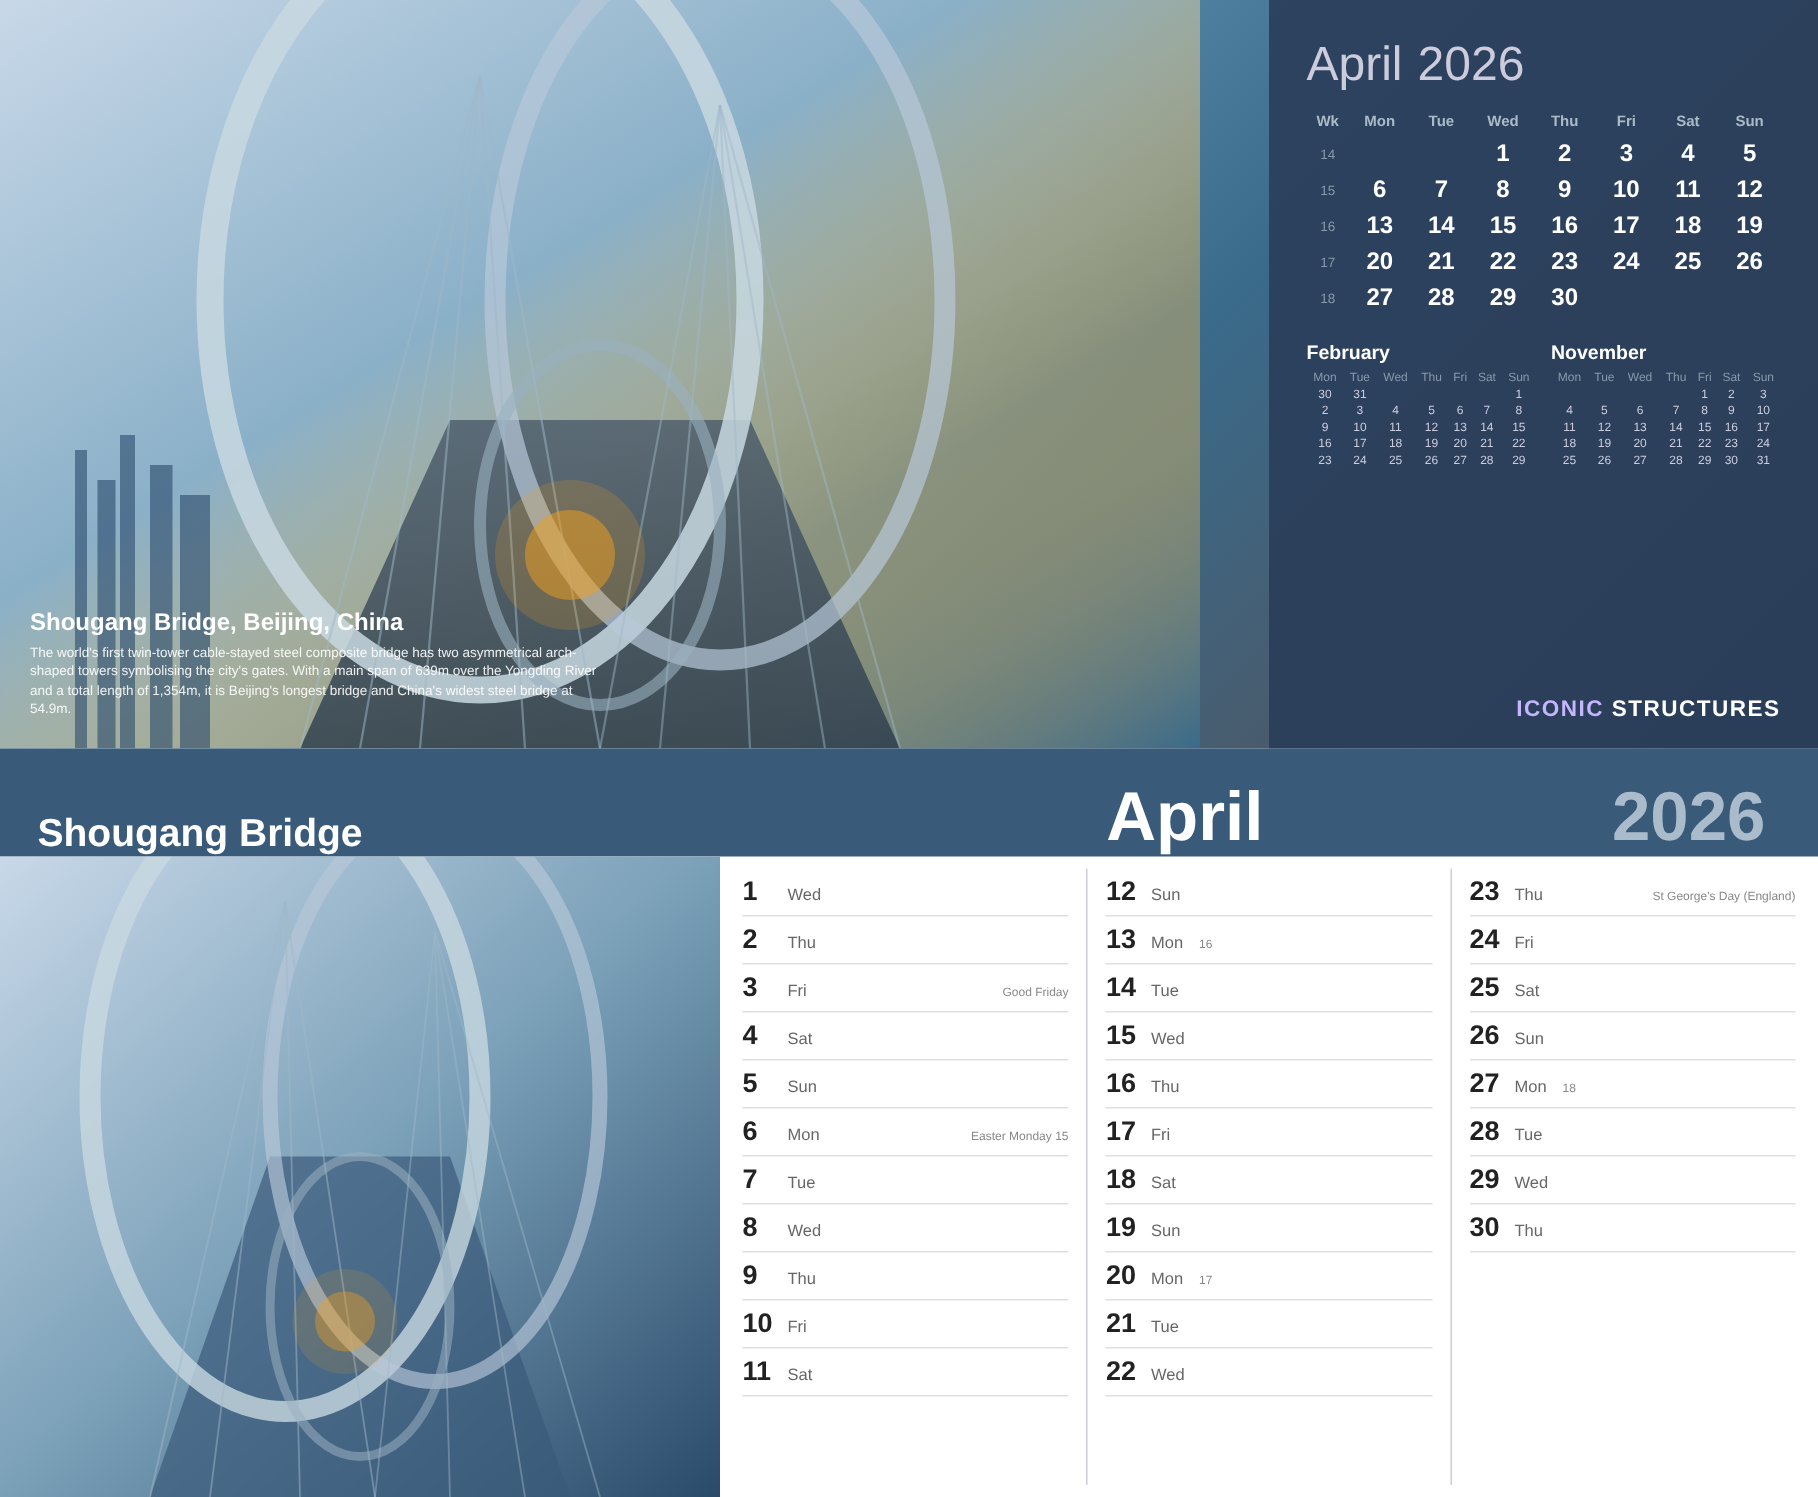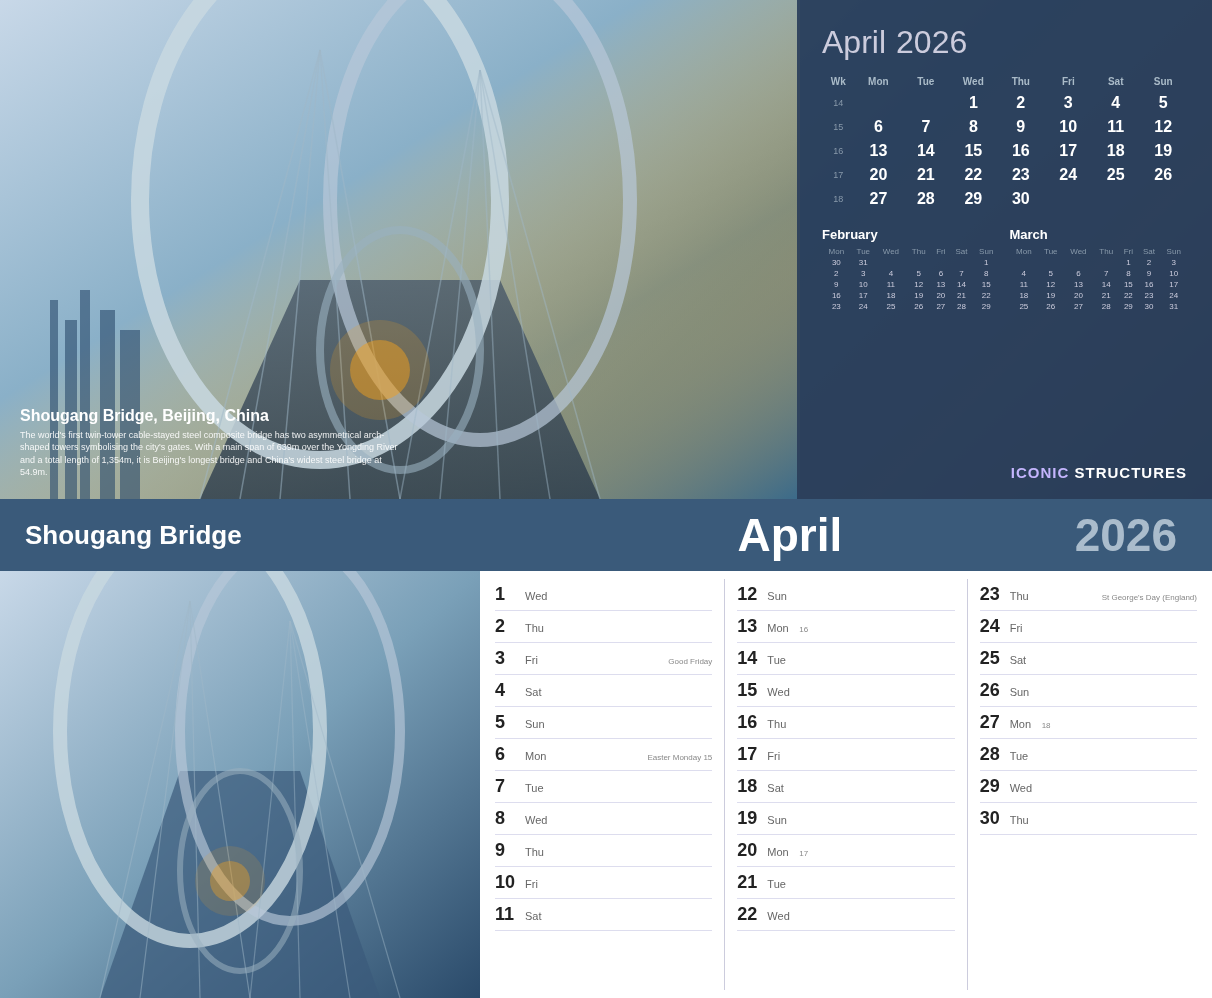--- a/index.html
+++ b/index.html
@@ -46,21 +46,21 @@
       font-size: 9px;
       line-height: 1.4;
       opacity: 0.9;
     }
 
     
     .calendar-panel {
       position: absolute;
       top: 0;
       right: 0;
-      width: 415px;
+      width: 366px;
       height: 499px;
       background: rgba(42, 62, 90, 0.92);
       padding: 20px 25px;
       color: white;
     }
 
     .month-title-large {
       font-size: 36px;
       font-weight: bold;
       color: white;
@@ -148,21 +148,21 @@
       height: 499px;
       background: white;
       display: flex;
       flex-direction: column;
     }
 
     .bottom-header {
       background: #3a5a7a;
       height: 72px;
       display: flex;
-      align-items: center;
+      align-items: flex-end;
       padding: 0 25px;
     }
 
     .header-left {
       width: 480px;
     }
     .header-location-title {
       font-size: 26px;
       font-weight: bold;
       color: white;
@@ -446,21 +446,21 @@
                 <td>25</td>
                 <td>26</td>
                 <td>27</td>
                 <td>28</td>
                 <td>29</td>
               </tr>
             </tbody>
           </table>
       </div>
       <div class="mini-cal">
-        <div class="mini-cal-title">March</div>
+        <div class="mini-cal-title">November</div>
         <table id="mini-may-table">
             <thead>
               <tr>
                 <th>Mon</th>
                 <th>Tue</th>
                 <th>Wed</th>
                 <th>Thu</th>
                 <th>Fri</th>
                 <th>Sat</th>
                 <th>Sun</th>

